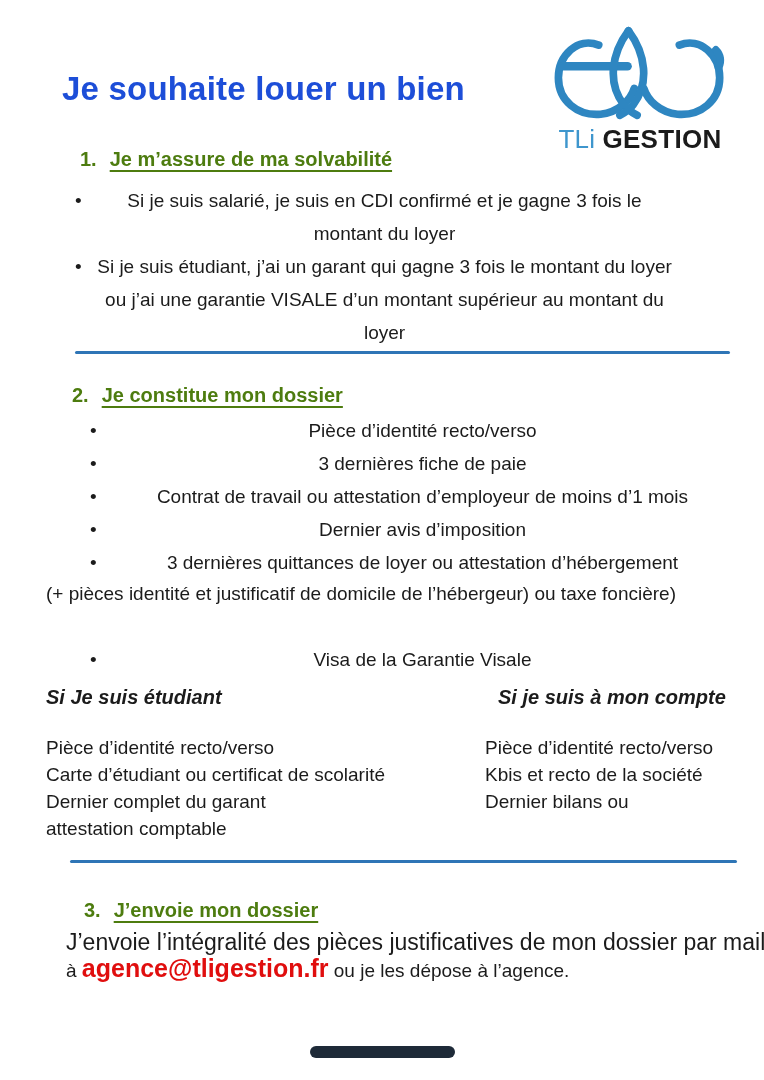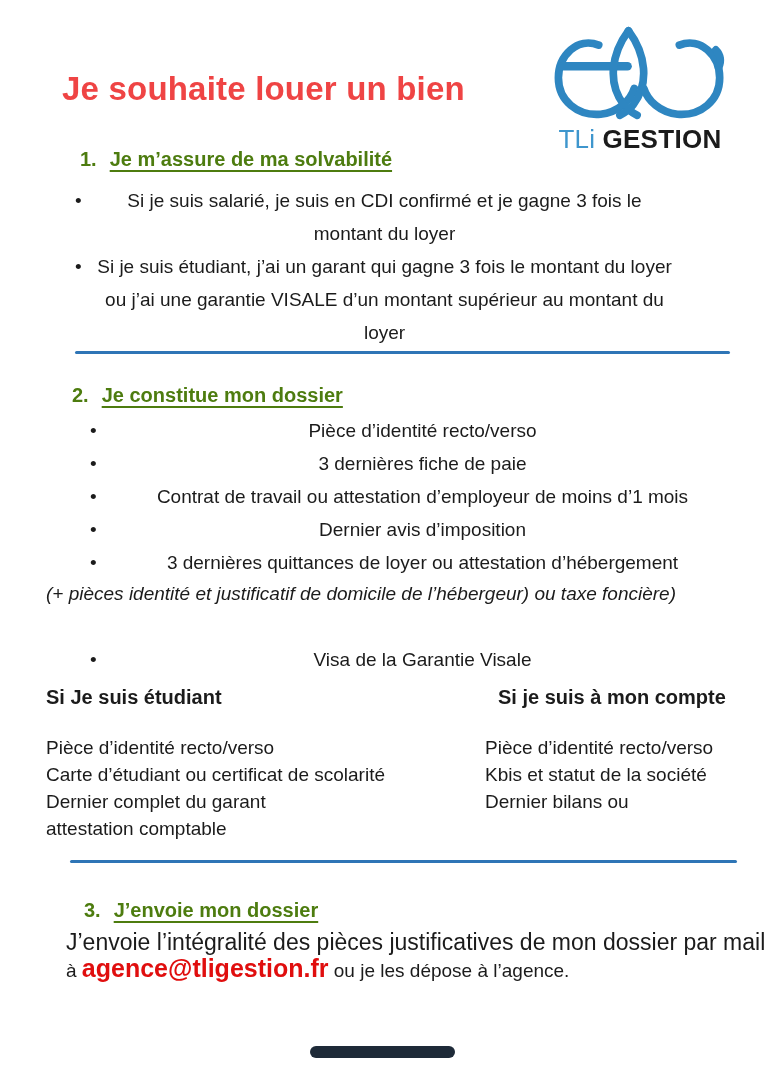--- a/index.html
+++ b/index.html
@@ -2,21 +2,21 @@
 <html><head>
 <meta charset="utf-8">
 <style>
   html,body{margin:0;padding:0;}
   body{
     width:764px;height:1080px;position:relative;background:#ffffff;
     font-family:"Liberation Sans", sans-serif;color:#1b1b1b;overflow:hidden;
   }
   .abs{position:absolute;}
   .page-title{
-    left:62px;top:70px;font-size:33px;font-weight:700;color:#ef4444;letter-spacing:.2px;
+    left:62px;top:70px;font-size:33px;font-weight:700;color:#1d4ed8;letter-spacing:.2px;
   }
   .logo{left:543px;top:24px;width:194px;text-align:center;}
   .logo svg{display:block;margin:0 auto;}
   .logo-text{font-size:26px;margin-top:4px;letter-spacing:.3px;white-space:nowrap;}
   .logo-text .tli{color:#3E96CD;font-weight:400;}
   .logo-text .gestion{color:#1b1b1b;font-weight:700;margin-left:7px;}
   .sec-heading{font-size:20px;font-weight:700;color:#4d7c0f;white-space:nowrap;}
   .sec-heading .num{margin-right:13px;}
   .sec-heading .txt{
     text-decoration:underline;text-decoration-thickness:2px;text-underline-offset:4px;
@@ -25,25 +25,25 @@
   #sec2-heading{left:72px;top:384px;}
   #sec3-heading{left:84px;top:899px;}
   .bullet-list{font-size:19px;line-height:33px;}
   #list-solvency{left:75px;top:184px;width:597px;}
   #list-dossier{left:90px;top:414px;width:645px;}
   #list-dossier-2{left:90px;top:643px;width:645px;}
   .bullet{display:flex;}
   .dot{flex:0 0 22px;}
   #list-dossier .dot,#list-dossier-2 .dot{flex:0 0 20px;}
   .btxt{flex:1;text-align:center;}
-  .continuation{left:46px;top:577px;width:672px;font-size:19px;line-height:33px;font-style:italic;}
+  .continuation{left:46px;top:577px;width:672px;font-size:19px;line-height:33px;}
   .divider{height:3px;background:#2E75B6;border-radius:2px;}
   #divider-1{left:75px;top:351px;width:655px;}
   #divider-2{left:70px;top:860px;width:667px;}
-  .col-heading{font-size:20px;font-weight:700;white-space:nowrap;}
+  .col-heading{font-size:20px;font-weight:700;font-style:italic;white-space:nowrap;}
   #col-student-heading{left:46px;top:686px;}
   #col-self-heading{left:498px;top:686px;}
   .col-lines{font-size:19px;line-height:27px;}
   #col-student-lines{left:46px;top:734px;width:420px;}
   #col-self-lines{left:485px;top:734px;width:270px;}
   .send-line1{left:66px;top:929px;font-size:23px;white-space:nowrap;}
   .send-line2{left:66px;top:954px;display:flex;align-items:baseline;white-space:pre;}
   .send-line2 .plain{font-size:19px;}
   .email{font-size:25px;font-weight:700;color:#E00E0E;}
   .home-bar{left:310px;top:1046px;width:145px;height:12px;border-radius:6px;background:#1E2A38;}
@@ -124,21 +124,21 @@
 <div class="abs col-lines" id="col-student-lines">
   <div>Pièce d’identité recto/verso</div>
   <div>Carte d’étudiant ou certificat de scolarité</div>
   <div>Dernier complet du garant</div>
   <div>attestation comptable</div>
 </div>
 
 <div class="abs col-heading" id="col-self-heading">Si je suis à mon compte</div>
 <div class="abs col-lines" id="col-self-lines">
   <div>Pièce d’identité recto/verso</div>
-  <div>Kbis et statut de la société</div>
+  <div>Kbis et recto de la société</div>
   <div>Dernier bilans ou</div>
 </div>
 
 <div class="abs divider" id="divider-2"></div>
 
 <div class="abs sec-heading" id="sec3-heading">
   <span class="num">3.</span><span class="txt">J’envoie mon dossier</span>
 </div>
 
 <div class="abs send-line1">J’envoie l’intégralité des pièces justificatives de mon dossier par mail</div>

